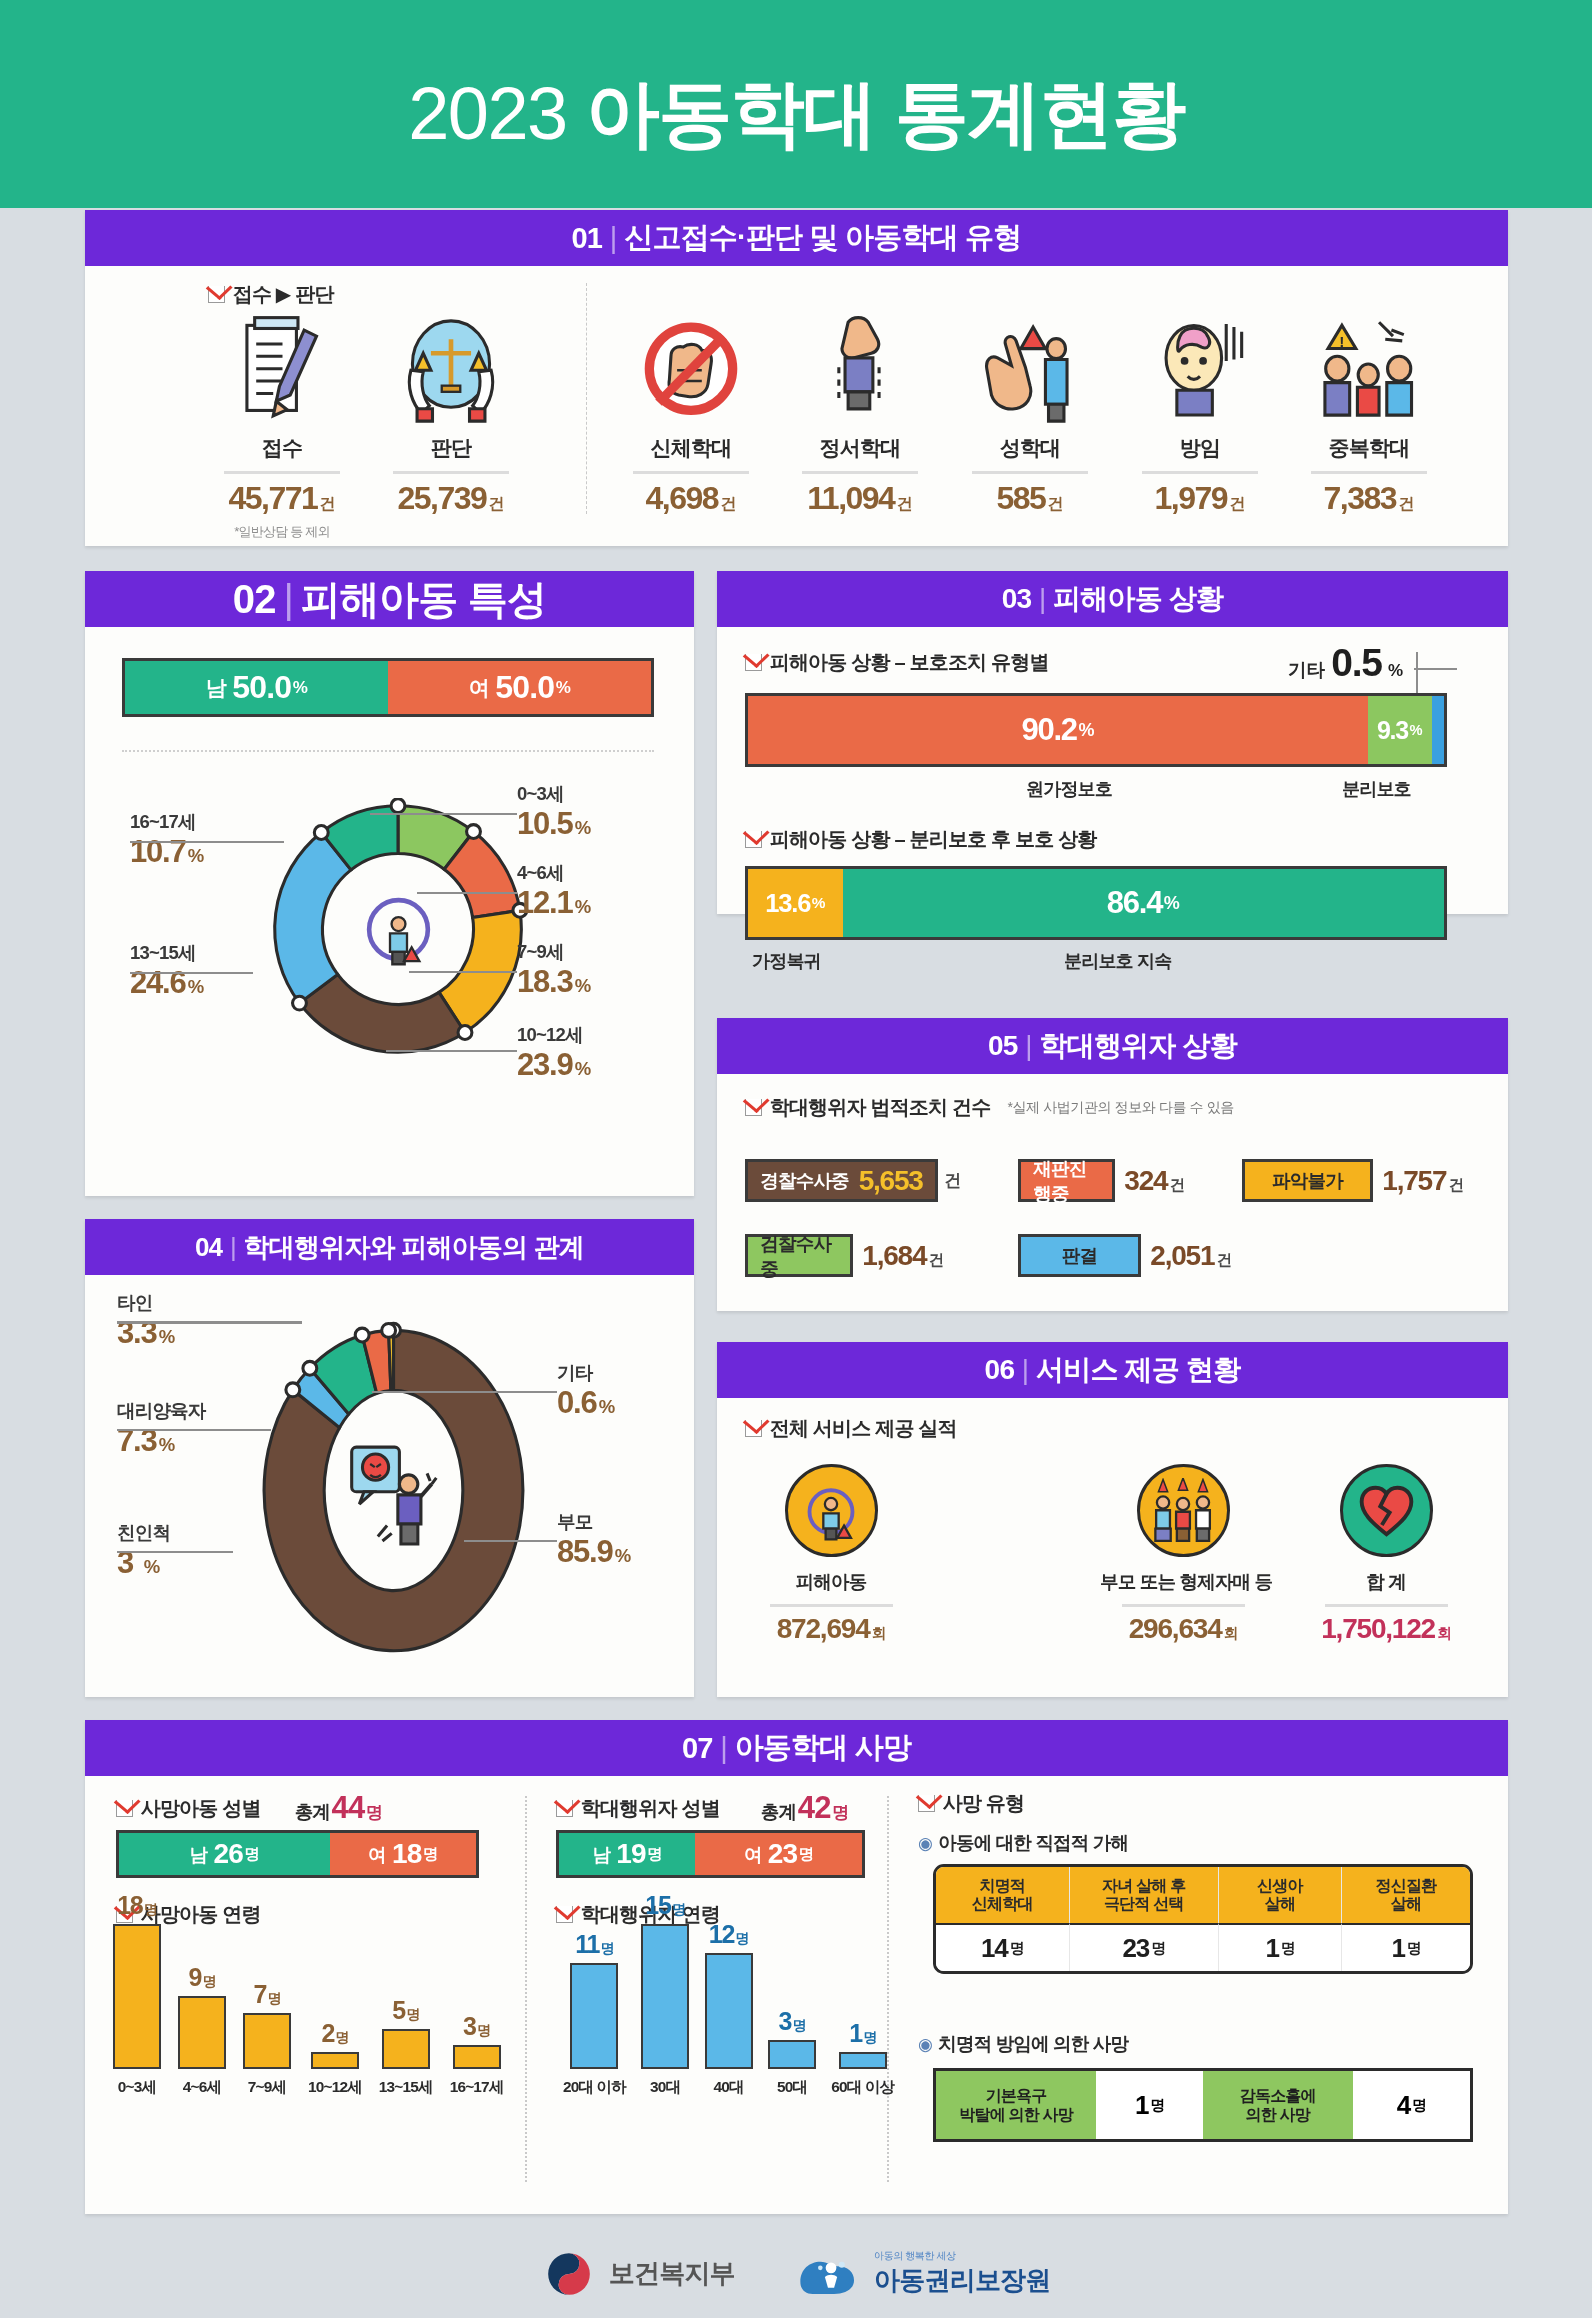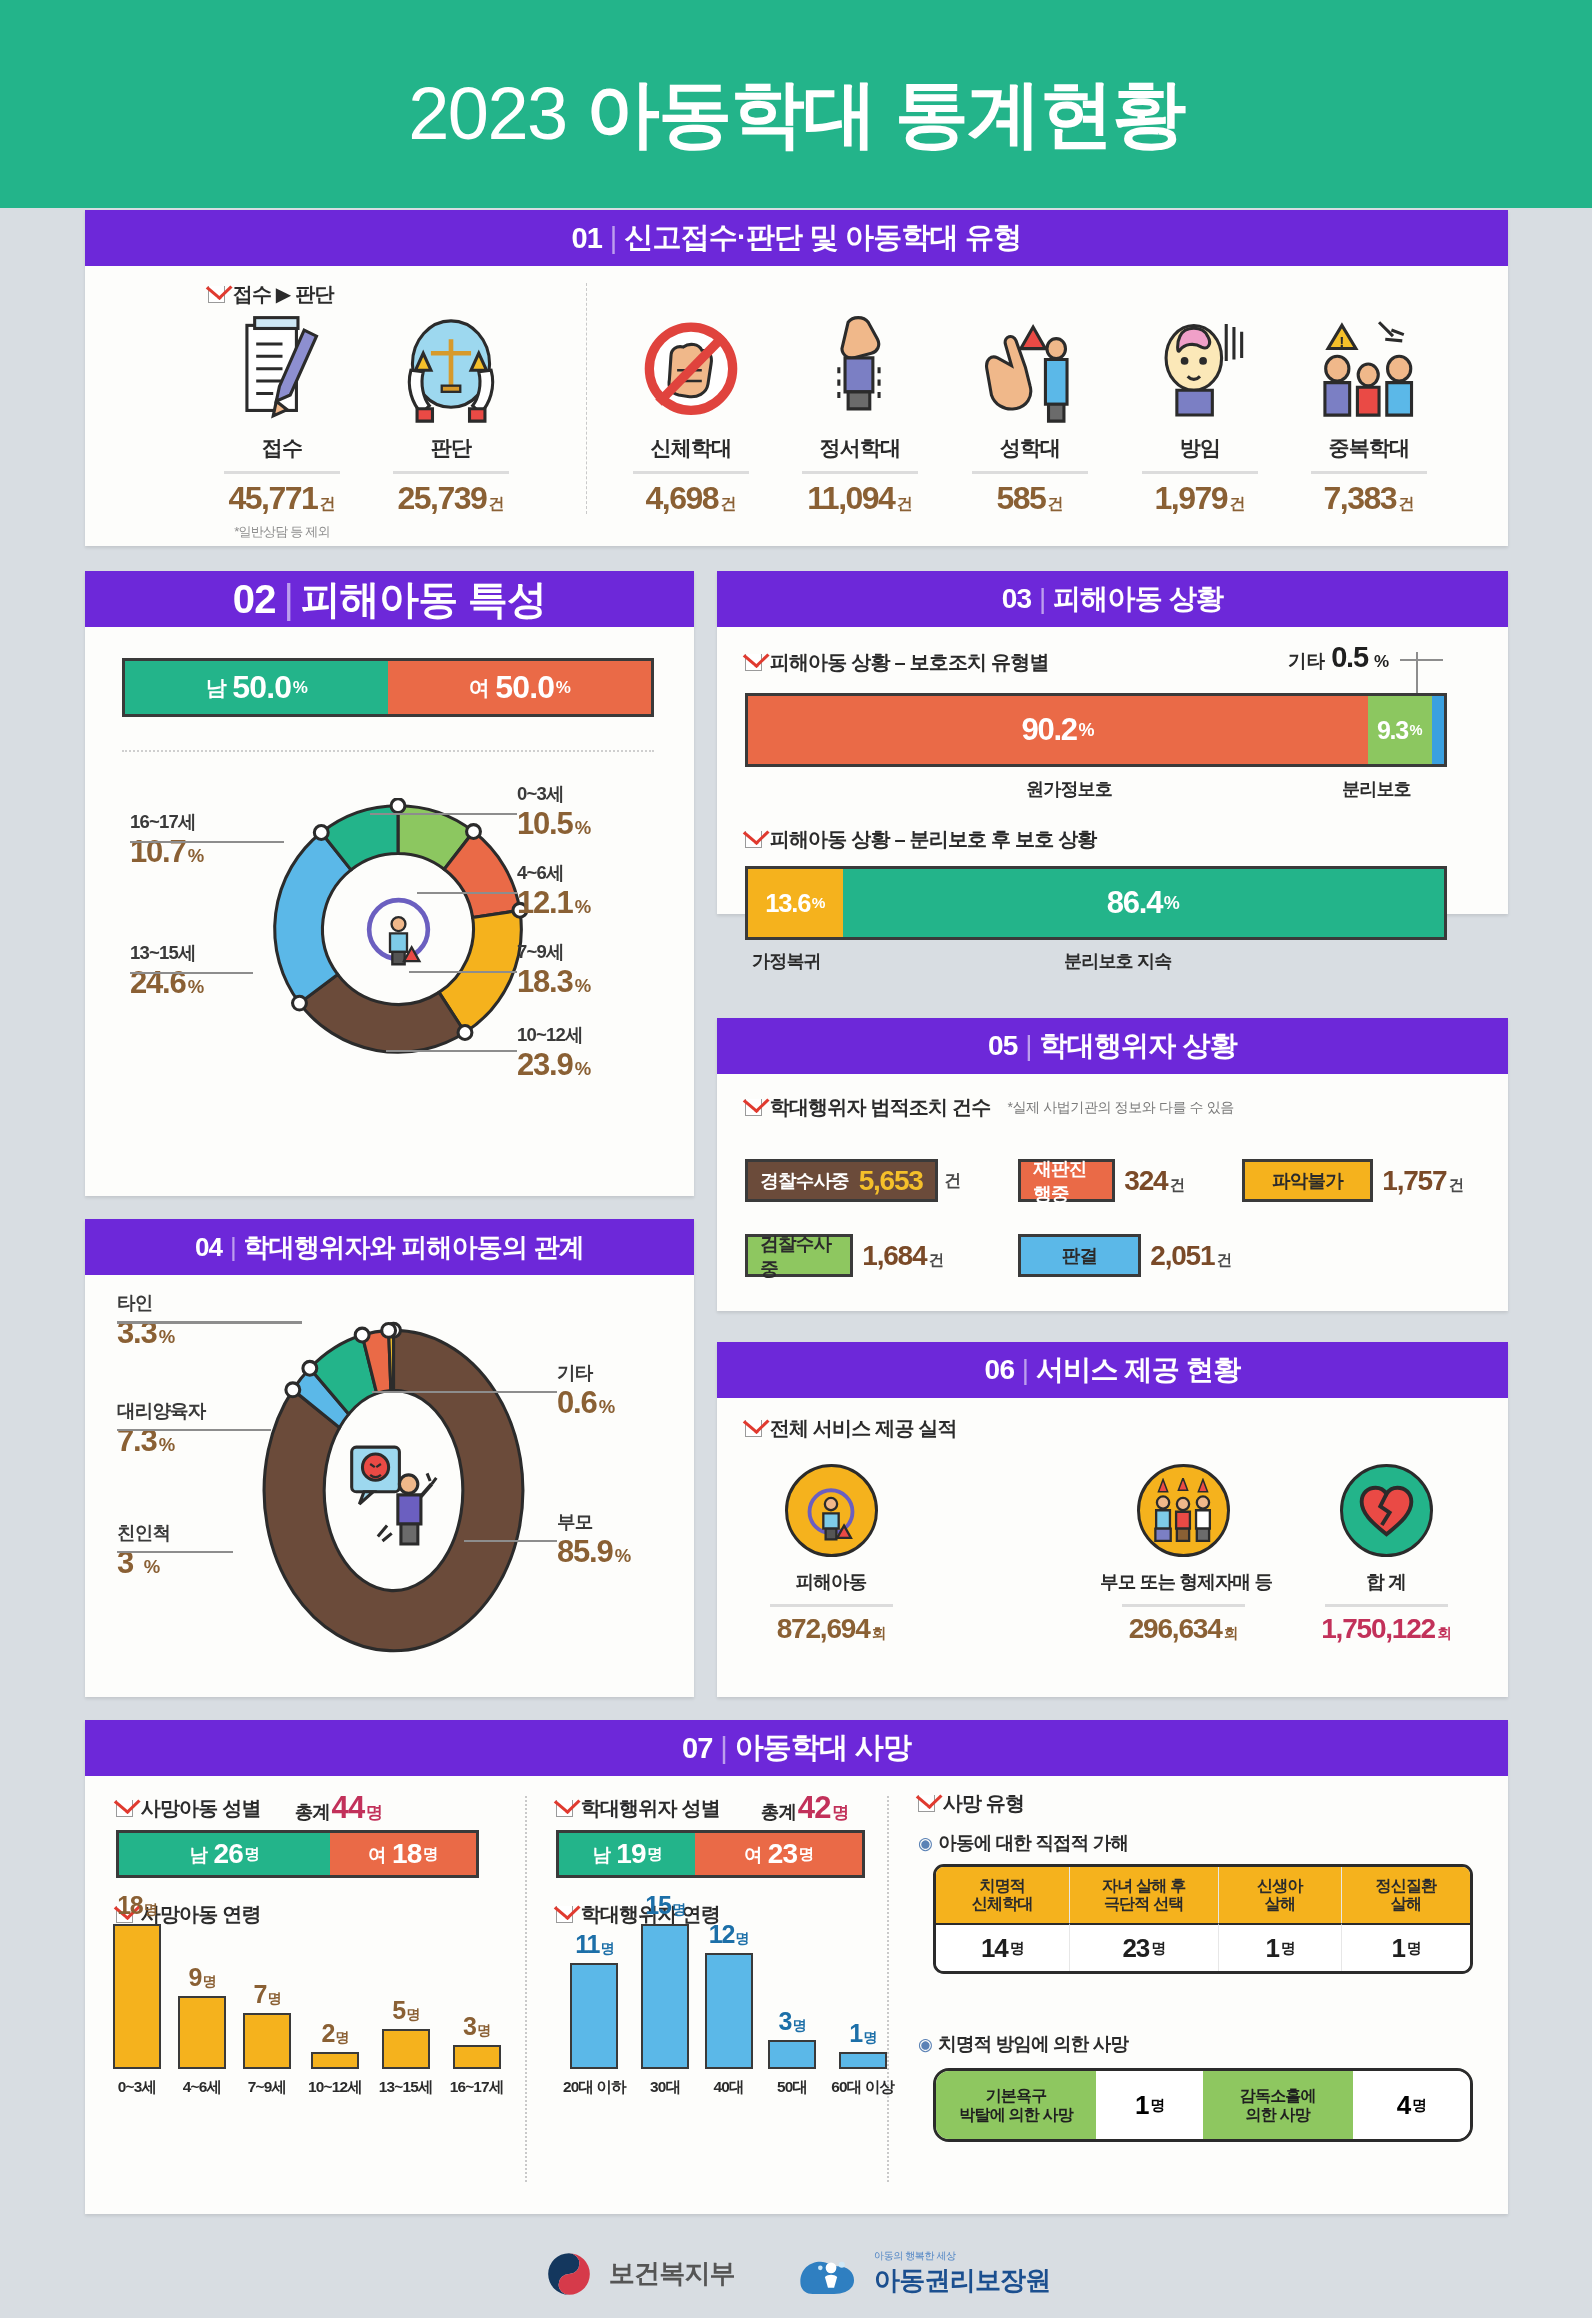--- a/index.html
+++ b/index.html
@@ -169,21 +169,21 @@
     height: 56px; line-height: 1.15; letter-spacing: -0.8px; border-right: 1.5px solid #e7e7e7;
   }
   .dtab .vl {
     background: #fff; color: #1f1f1f; font-size: 26px; font-weight: 900;
     display: flex; align-items: center; justify-content: center; height: 48px;
     border-top: 2.3px solid #2b2b2b; border-right: 1.5px solid #e7e7e7; letter-spacing:-1.2px;
   }
   .dtab .vl .u { font-size: 14.7px; font-weight: 700; margin-left: 2.3px; }
   .dtab .cell:last-child .hd, .dtab .cell:last-child .vl { border-right: none; }
 
-  .ntab { position: absolute; display: flex; border: 3.1px solid #2b2b2b; border-radius: 16px; overflow: hidden; height: 74px; }
+  .ntab { position: absolute; display: flex; border: 3.1px solid #2b2b2b; border-radius: 0; overflow: hidden; height: 74px; }
   .ntab .g {
     background: #8ec760; color: #1f1f1f; font-size: 16px; font-weight: 800;
     display: flex; align-items: center; justify-content: center; text-align: center;
     line-height: 1.2; letter-spacing: -0.8px; height: 100%;
   }
   .ntab .w {
     background: #fff; display: flex; align-items: center; justify-content: center;
     font-size: 26px; font-weight: 900; height: 100%; letter-spacing: -1.2px;
   }
   .ntab .w .u { font-size: 14.7px; font-weight: 700; margin-left: 2.3px; }
@@ -427,21 +427,21 @@
     <span>피해아동 상황</span>
   </div>
   <div class="body">
     <div class="h1 chk">
       <span class="mark"></span>
       <span class="txt">피해아동 상황 – 보호조치 유형별</span>
     </div>
 
     <div style="position:absolute;left:571px;top:14px;display:flex;align-items:baseline;gap:6.2px">
       <span style="font-size:18.5px;font-weight:700;color:#2b2b2b">기타</span>
-      <span style="font-size:29px;font-weight:900;color:#1f1f1f;letter-spacing:-1.2px">0.5</span>
+      <span style="font-size:39px;font-weight:900;color:#1f1f1f;letter-spacing:-1.2px">0.5</span>
       <span style="font-size:17px;font-weight:700;color:#1f1f1f">%</span>
       <span style="display:inline-block;width:43px;height:2.3px;background:#8d8d8d;margin-left:4.6px;position:relative;top:-6.2px"></span>
     </div>
     <div style="position:absolute;left:699px;top:25px;width:2.3px;height:45px;background:#8d8d8d"></div>
 
     <div class="hbar" style="left:28px;top:66px;width:702px;height:74px">
       <div class="seg" style="width:90.2%;background:#ea6a47">
         <span class="num">90.2</span>
           <span class="u">%</span>
       </div>

